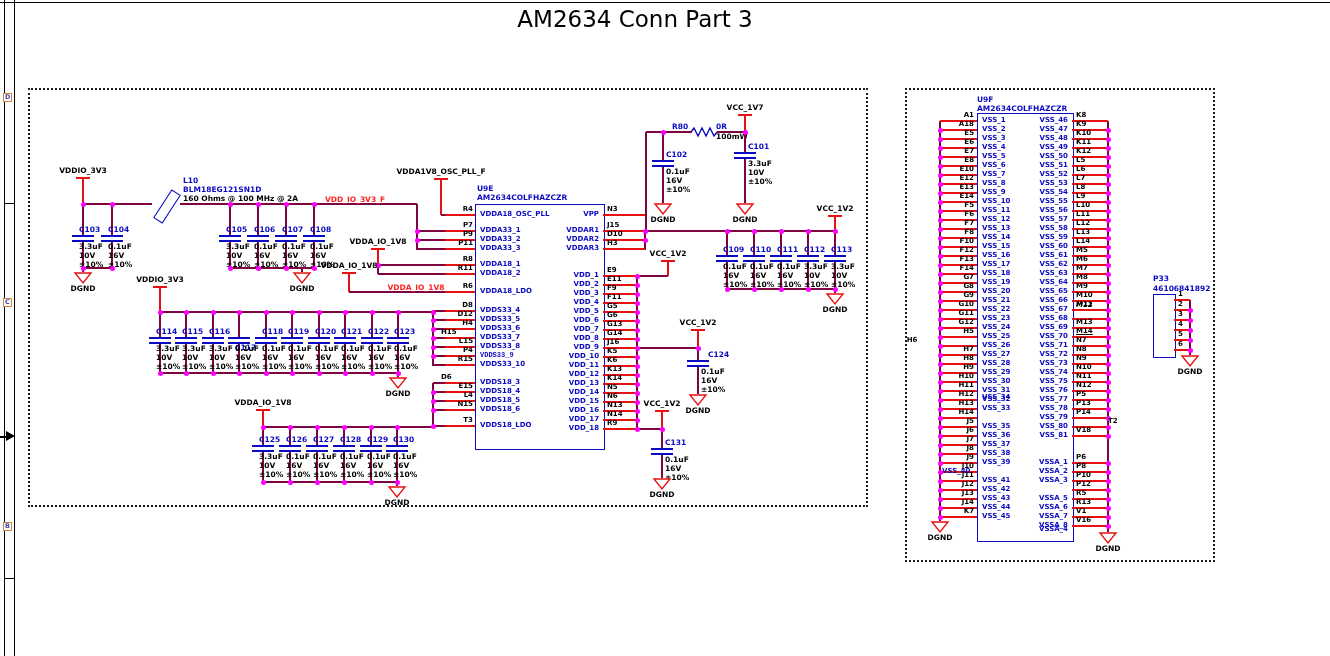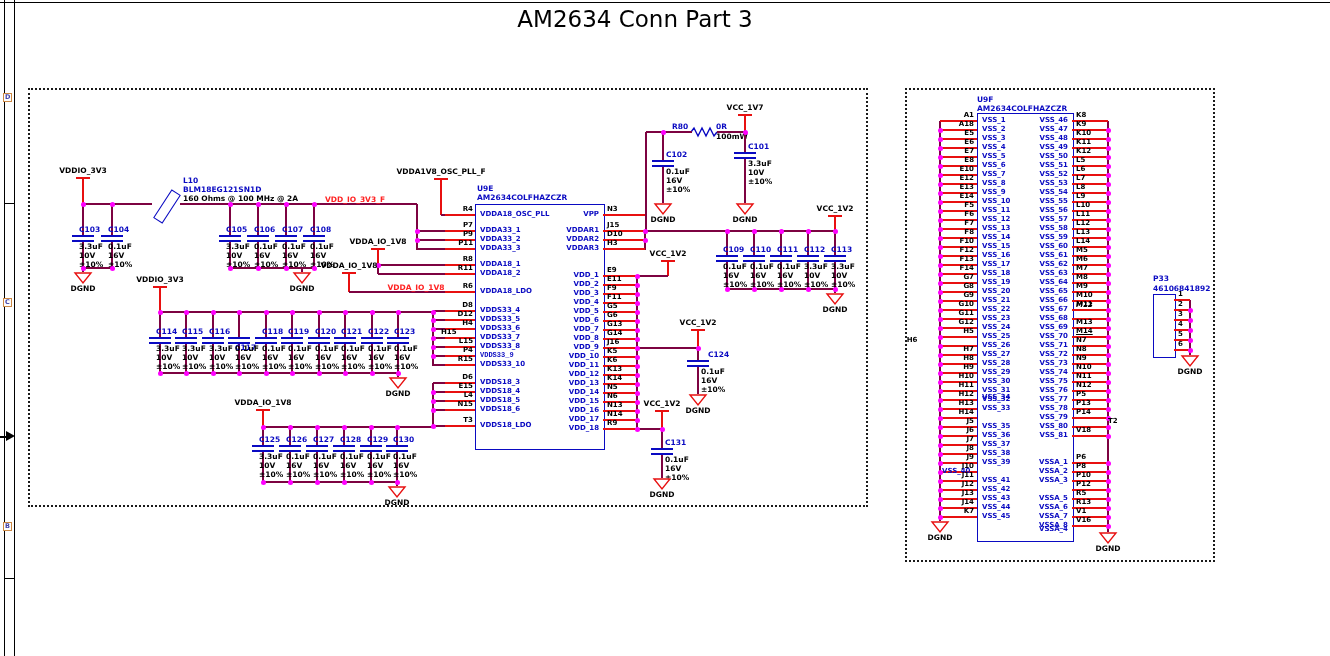--- a/index.html
+++ b/index.html
@@ -453,21 +453,21 @@
       <div class="t s7" style="left: 441px; top: 320px; width: 32px; text-align: right;">H4</div>
       <div class="t s7 blue" style="left: 480px; top: 325px;">VDDS33_6</div>
       <div class="t s7" style="left: 441px; top: 329px; width: 32px; text-align: left;">H15</div>
       <div class="t s7 blue" style="left: 480px; top: 334px;">VDDS33_7</div>
       <div class="t s7" style="left: 441px; top: 338px; width: 32px; text-align: right;">L15</div>
       <div class="t s7 blue" style="left: 480px; top: 343px;">VDDS33_8</div>
       <div class="t s7" style="left: 441px; top: 347px; width: 32px; text-align: right;">P4</div>
       <div class="t s7 blue" style="left: 480px; top: 352px; font-family: Liberation Mono, monospace;">VDDS33_9</div>
       <div class="t s7" style="left: 441px; top: 356px; width: 32px; text-align: right;">R15</div>
       <div class="t s7 blue" style="left: 480px; top: 361px;">VDDS33_10</div>
-      <div class="t s7" style="left: 441px; top: 374px; width: 32px; text-align: right;">D6</div>
+      <div class="t s7" style="left: 441px; top: 374px; width: 32px; text-align: left;">D6</div>
       <div class="t s7 blue" style="left: 480px; top: 379px;">VDDS18_3</div>
       <div class="t s7" style="left: 441px; top: 383px; width: 32px; text-align: right;">E15</div>
       <div class="t s7 blue" style="left: 480px; top: 388px;">VDDS18_4</div>
       <div class="t s7" style="left: 441px; top: 392px; width: 32px; text-align: right;">L4</div>
       <div class="t s7 blue" style="left: 480px; top: 397px;">VDDS18_5</div>
       <div class="t s7" style="left: 441px; top: 401px; width: 32px; text-align: right;">N15</div>
       <div class="t s7 blue" style="left: 480px; top: 406px;">VDDS18_6</div>
       <div class="t s7" style="left: 441px; top: 417px; width: 32px; text-align: right;">T3</div>
       <div class="t s7 blue" style="left: 480px; top: 422px;">VDDS18_LDO</div>
       <div class="t s7" style="left: 607px; top: 206px;">N3</div>

